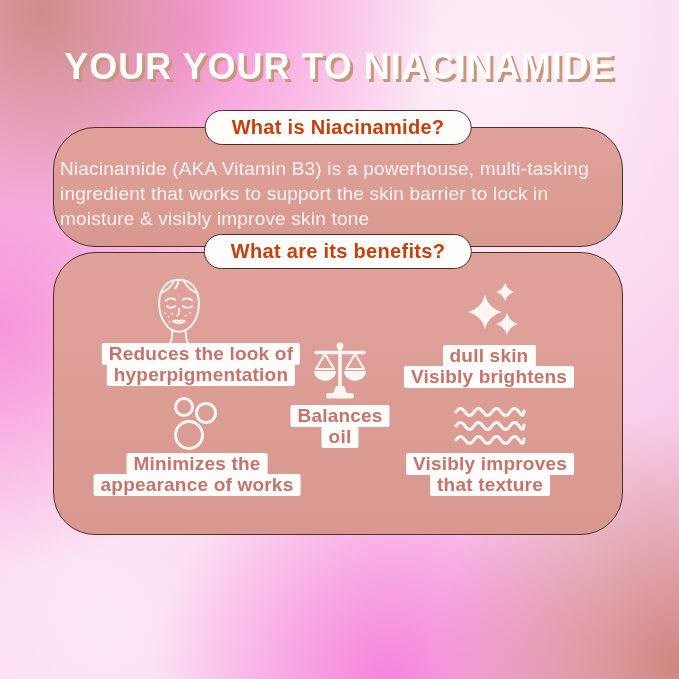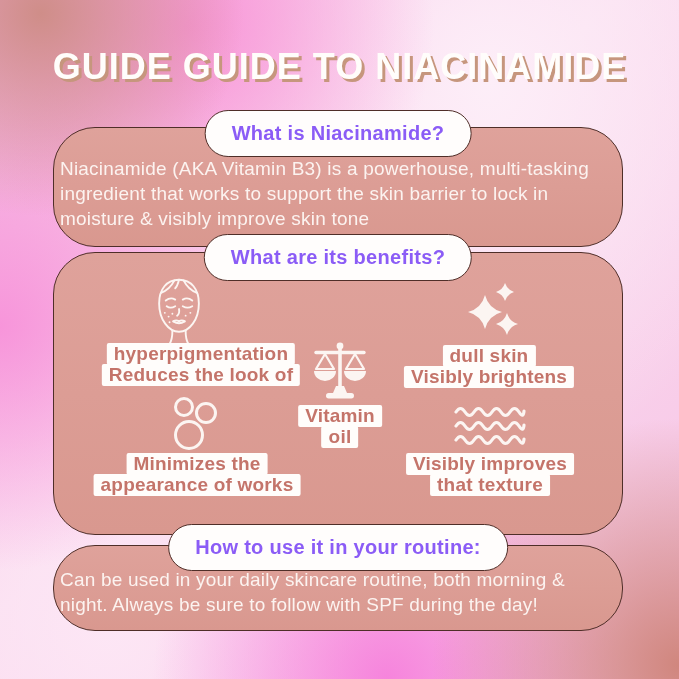--- a/index.html
+++ b/index.html
@@ -25,22 +25,22 @@
     position:absolute;left:53px;width:570px;box-sizing:border-box;
     background:linear-gradient(180deg,#dfa29b 0%,#d9988f 100%);
     border:1.2px solid #4f2e28;border-radius:42px;
   }
   .panel-what{top:127px;height:120px;}
   .panel-benefits{top:252px;height:283px;}
   .panel-routine{top:545px;height:86px;}
   .pill{
     position:absolute;left:50%;transform:translateX(-50%);
     background:#fffdfc;border:1.4px solid #4f2e28;border-radius:999px;
-    padding:11px 26px;white-space:nowrap;
-    font-size:20px;font-weight:700;color:#8b5cf6;letter-spacing:.3px;
+    padding:5px 26px;white-space:nowrap;
+    font-size:20px;font-weight:700;color:#c2410c;letter-spacing:.3px;
   }
   .pill-what{top:-18px;}
   .pill-benefits{top:-19px;text-align:center;}
   .pill-routine{top:-22px;}
   .panel-text{
     margin:0 auto;width:556px;text-align:left;color:#fcf3f0;
     font-size:19px;line-height:25px;letter-spacing:.2px;
   }
   .panel-what .panel-text{padding-top:28px;}
   .panel-routine .panel-text{padding-top:21px;}
@@ -58,21 +58,21 @@
   .strip + .strip{margin-top:-1px;}
   .ink{stroke:#fcf5f2;stroke-width:2;fill:none;stroke-linecap:round;stroke-linejoin:round;}
   .ink-fill{fill:#fcf5f2;stroke:none;}
   .ink-thick{stroke:#fcf5f2;stroke-width:3.2;fill:none;stroke-linecap:round;}
 </style>
 </head>
 <body>
 
 <div class="canvas">
 
-  <h1 class="title">GUIDE GUIDE TO NIACINAMIDE</h1>
+  <h1 class="title">YOUR YOUR TO NIACINAMIDE</h1>
 
   <section class="panel panel-what">
     <div class="pill pill-what">
       <span>What is Niacinamide?</span>
     </div>
     <p class="panel-text">Niacinamide (AKA Vitamin B3) is a powerhouse, multi-tasking ingredient that works to support the skin barrier to lock in moisture &amp; visibly improve skin tone</p>
   </section>
 
   <section class="panel panel-benefits">
     <div class="pill pill-benefits">
@@ -96,22 +96,22 @@
         <circle class="ink-fill" cx="20" cy="44" r="1"></circle>
         <circle class="ink-fill" cx="24" cy="41" r="1"></circle>
         <circle class="ink-fill" cx="38" cy="43" r="1"></circle>
         <circle class="ink-fill" cx="43" cy="40" r="1"></circle>
         <circle class="ink-fill" cx="21" cy="50" r="1"></circle>
         <path class="ink" d="M24,59 C24,66 23,70 21,73"></path>
         <path class="ink" d="M38,59 C38,66 39,70 41,73"></path>
       </svg>
     </div>
     <div class="strip-label" style="left:147px;top:90px;">
+      <span class="strip">Reduces the look of</span>
       <span class="strip">hyperpigmentation</span>
-      <span class="strip">Reduces the look of</span>
     </div>
 
     <div class="icon" style="left:407px;top:29px;">
       <svg width="58" height="56" viewBox="0 0 58 56">
         <path class="ink-fill" d="M24,13 Q27.5,26.5 41,30 Q27.5,33.5 24,47 Q20.5,33.5 7,30 Q20.5,26.5 24,13 Z"></path>
         <path class="ink-fill" d="M44,1 Q46.2,7.8 53,10 Q46.2,12.2 44,19 Q41.8,12.2 35,10 Q41.8,7.8 44,1 Z"></path>
         <path class="ink-fill" d="M46,31 Q48.5,39.5 57,42 Q48.5,44.5 46,53 Q43.5,44.5 35,42 Q43.5,39.5 46,31 Z"></path>
       </svg>
     </div>
     <div class="strip-label" style="left:435px;top:92px;">
@@ -126,21 +126,21 @@
         <line class="ink" x1="9" y1="11.5" x2="57" y2="11.5" style="stroke-width:3.4"></line>
         <path class="ink" d="M18,13 L9,28 L27,28 Z" style="stroke-width:2.2"></path>
         <path class="ink" d="M48,13 L39,28 L57,28 Z" style="stroke-width:2.2"></path>
         <path class="ink-fill" d="M7,30 A11,10 0 0 0 29,30 Z"></path>
         <path class="ink-fill" d="M37,30 A11,10 0 0 0 59,30 Z"></path>
         <path class="ink-fill" d="M29,45 L37,45 L40,52 L26,52 Z"></path>
         <rect class="ink-fill" x="19" y="52" width="28" height="5.5" rx="2.7"></rect>
       </svg>
     </div>
     <div class="strip-label" style="left:286px;top:152px;">
-      <span class="strip">Vitamin</span>
+      <span class="strip">Balances</span>
       <span class="strip">oil</span>
     </div>
 
     <div class="icon" style="left:113px;top:143px;">
       <svg width="58" height="56" viewBox="0 0 58 56">
         <circle class="ink" cx="17" cy="11" r="8.5" style="stroke-width:3"></circle>
         <circle class="ink" cx="39" cy="17" r="9.5" style="stroke-width:3"></circle>
         <circle class="ink" cx="22" cy="39" r="13.5" style="stroke-width:3"></circle>
       </svg>
     </div>
@@ -155,20 +155,14 @@
         <path class="ink-thick" d="M3 23 Q7.5 16 12 23 T21 23 T30 23 T39 23 T48 23 T57 23 T66 23 T71 22"></path>
         <path class="ink-thick" d="M3 37 Q7.5 30 12 37 T21 37 T30 37 T39 37 T48 37 T57 37 T66 37 T71 36"></path>
       </svg>
     </div>
     <div class="strip-label" style="left:436px;top:200px;text-align:right;">
       <span class="strip">Visibly improves</span>
       <span class="strip">that texture</span>
     </div>
   </section>
 
-  <section class="panel panel-routine">
-    <div class="pill pill-routine">
-      <span>How to use it in your routine:</span>
-    </div>
-    <p class="panel-text">Can be used in your daily skincare routine, both morning &amp; night. Always be sure to follow with SPF during the day!</p>
-  </section>
 
 </div>
 
 </body></html>

